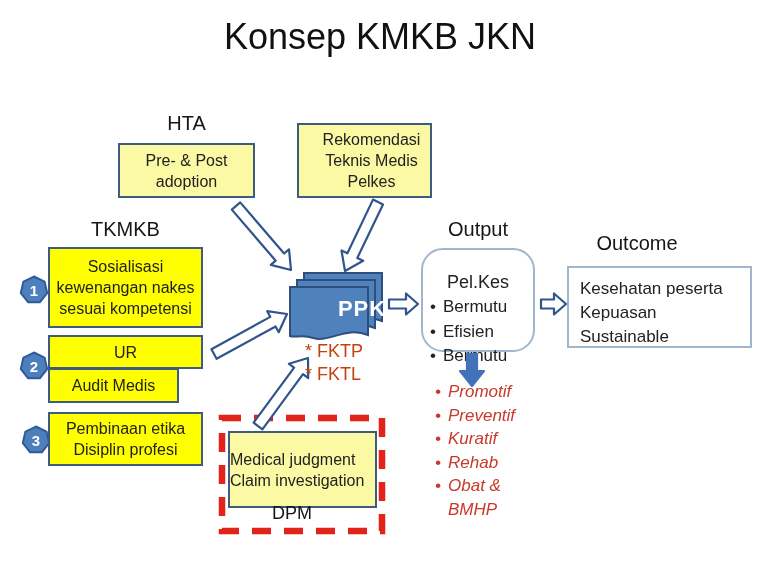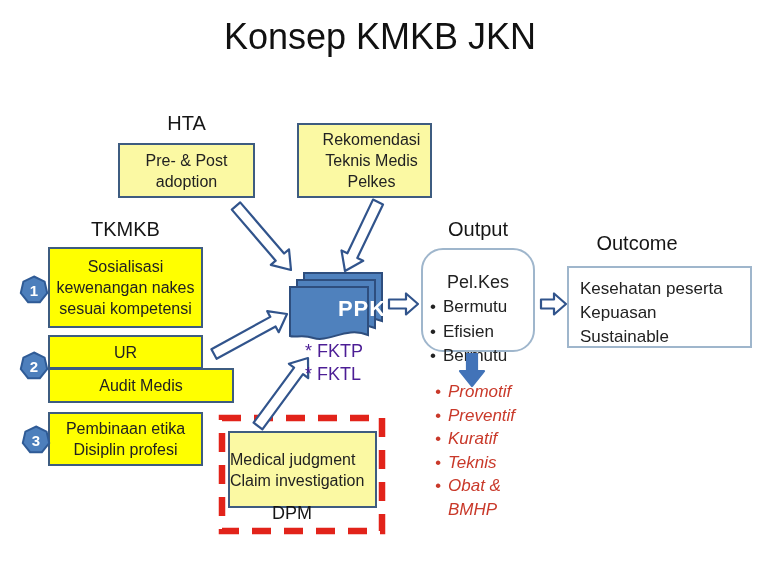--- a/index.html
+++ b/index.html
@@ -28,21 +28,21 @@
   #output-box{padding-top:20px;border-radius:22px;}
   .out-heading{text-align:center;font-size:18px;line-height:25px;}
   .brow{display:flex;line-height:24.6px;}
   .brow .dot{width:20px;text-align:center;flex:0 0 20px;}
   .brow .btxt{white-space:pre-line;}
   #ppk-label{
     left:290px;top:285px;width:78px;height:48px;z-index:6;
     display:flex;align-items:center;justify-content:center;
     color:#fff;font-weight:bold;font-size:22px;letter-spacing:1px;padding-left:33px;
   }
-  #ppk-notes{left:305px;top:340px;z-index:6;font-size:18px;line-height:23px;white-space:pre-line;color:#4c1d95;}
+  #ppk-notes{left:305px;top:340px;z-index:6;font-size:18px;line-height:23px;white-space:pre-line;color:#c2410c;}
   #benefit-list{left:428px;top:380px;width:140px;z-index:2;color:#c9392a;font-style:italic;font-size:17px;}
   #benefit-list .brow{line-height:23.5px;}
   #medical-box{justify-content:flex-start;text-align:left;}
   #dpm-label{font-size:18px;}
   #overlay{position:absolute;left:0;top:0;z-index:5;pointer-events:none;}
   #dpm-dash{fill:none;stroke:#e2231a;stroke-width:6.5;stroke-dasharray:19 13;}
   .badge-num{fill:#fff;font-family:"Liberation Sans",sans-serif;font-size:15px;font-weight:bold;text-anchor:middle;}
 </style>
 </head>
 <body>
@@ -57,21 +57,21 @@
 
   <div class="abs box pale" style="left:297px;top:123px;width:135px;height:75px;padding-left:14px;">Rekomendasi
 Teknis Medis
 Pelkes</div>
 
   <div class="abs lbl" style="left:48px;top:218px;width:155px;">TKMKB</div>
   <div class="abs box bright" style="left:48px;top:247px;width:155px;height:81px;">Sosialisasi
 kewenangan nakes
 sesuai kompetensi</div>
   <div class="abs box bright" style="left:48px;top:335px;width:155px;height:34px;">UR</div>
-  <div class="abs box bright" style="left:48px;top:368px;width:186px;height:35px;">Audit Medis</div>
+  <div class="abs box bright" style="left:48px;top:368px;width:131px;height:35px;">Audit Medis</div>
   <div class="abs box bright" style="left:48px;top:412px;width:155px;height:54px;">Pembinaan etika
 Disiplin profesi</div>
 
   <div id="ppk-label" class="abs">PPK</div>
   <div id="ppk-notes" class="abs">* FKTP
 * FKTL</div>
 
   <div class="abs lbl" style="left:421px;top:218px;width:114px;">Output</div>
   <div id="output-box" class="abs panel" style="left:421px;top:248px;width:114px;height:104px;">
     <div class="out-heading">Pel.Kes</div>
@@ -104,21 +104,21 @@
     <div class="brow">
         <span class="dot">•</span>
         <span class="btxt">Preventif</span>
       </div>
     <div class="brow">
         <span class="dot">•</span>
         <span class="btxt">Kuratif</span>
       </div>
     <div class="brow">
         <span class="dot">•</span>
-        <span class="btxt">Teknis</span>
+        <span class="btxt">Rehab</span>
       </div>
     <div class="brow">
         <span class="dot">•</span>
         <span class="btxt">Obat &amp;
 BMHP</span>
       </div>
   </div>
 
   <div id="medical-box" class="abs box pale" style="left:228px;top:431px;width:149px;height:77px;">Medical judgment
 Claim investigation</div>

